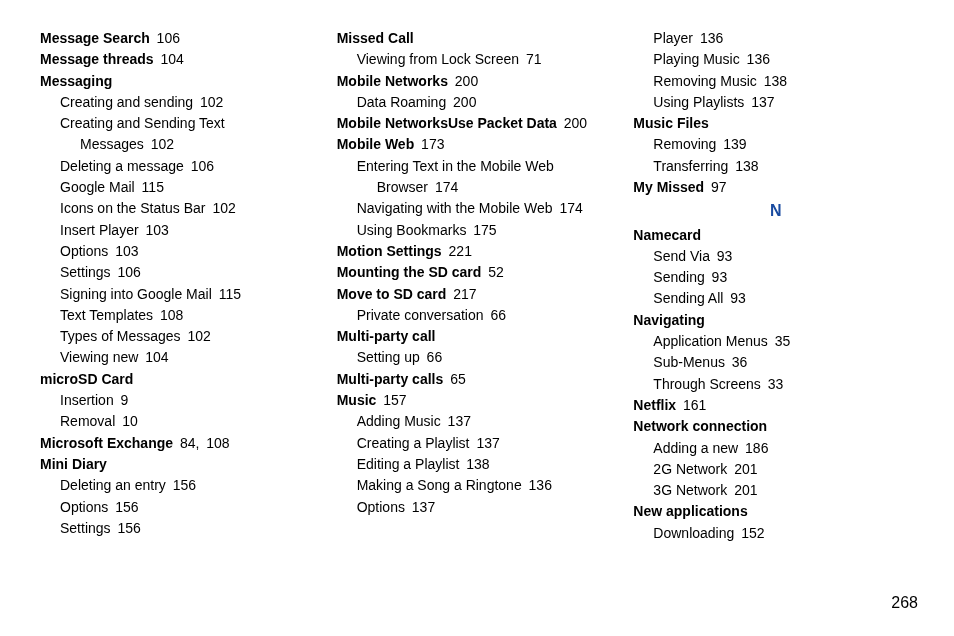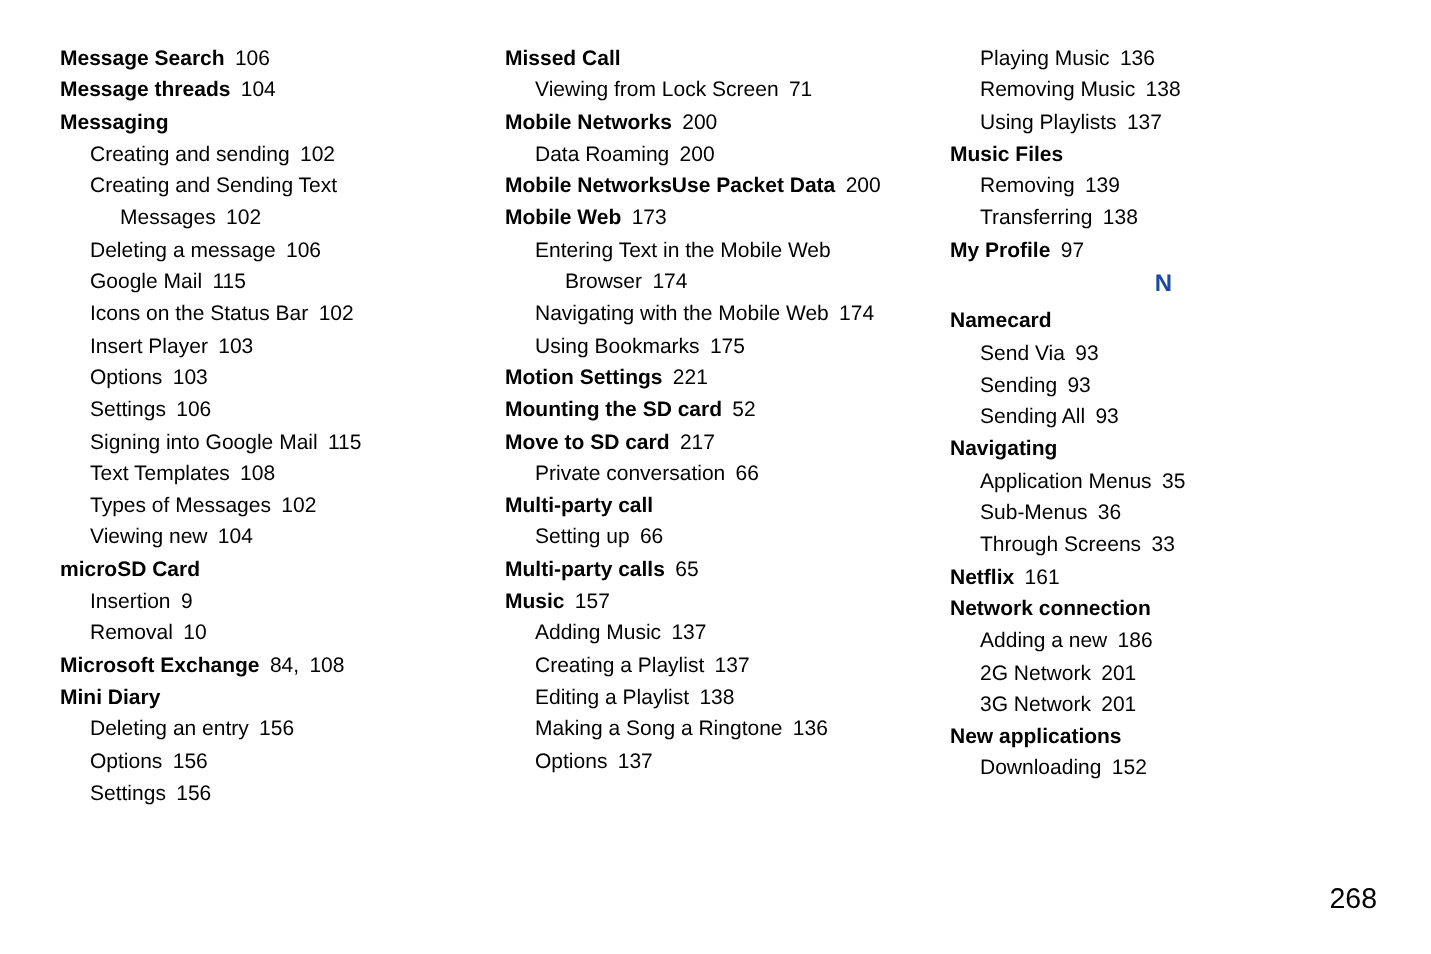--- a/index.html
+++ b/index.html
@@ -41,21 +41,21 @@
       font-weight: bold;
       color: #1a4ba0;
       text-align: center;
       font-size: 16px;
       margin: 2px 0;
     }
     .page-num {
       position: absolute;
       bottom: 22px;
       right: 36px;
-      font-size: 19px;
+      font-size: 16px;
     }
     .comma {
       font-weight: normal;
     }
   </style>
 </head>
 <body>
 
 <div class="columns">
   <div class="col" id="col1">
@@ -103,27 +103,28 @@
       <div class="entry sub"><span>Setting up</span><span class="pg"> 66</span></div>
       <div class="entry "><span class="head">Multi-party calls</span><span class="pg"> 65</span></div>
       <div class="entry "><span class="head">Music</span><span class="pg"> 157</span></div>
       <div class="entry sub"><span>Adding Music</span><span class="pg"> 137</span></div>
       <div class="entry sub"><span>Creating a Playlist</span><span class="pg"> 137</span></div>
       <div class="entry sub"><span>Editing a Playlist</span><span class="pg"> 138</span></div>
       <div class="entry sub"><span>Making a Song a Ringtone</span><span class="pg"> 136</span></div>
       <div class="entry sub"><span>Options</span><span class="pg"> 137</span></div>
     </div>
   <div class="col" id="col3">
+      <div class="entry sub"><span>Player</span><span class="pg"> 136</span></div>
       <div class="entry sub"><span>Playing Music</span><span class="pg"> 136</span></div>
       <div class="entry sub"><span>Removing Music</span><span class="pg"> 138</span></div>
       <div class="entry sub"><span>Using Playlists</span><span class="pg"> 137</span></div>
       <div class="entry "><span class="head">Music Files</span></div>
       <div class="entry sub"><span>Removing</span><span class="pg"> 139</span></div>
       <div class="entry sub"><span>Transferring</span><span class="pg"> 138</span></div>
-      <div class="entry "><span class="head">My Profile</span><span class="pg"> 97</span></div>
+      <div class="entry "><span class="head">My Missed</span><span class="pg"> 97</span></div>
       <div class="section-letter">N</div>
       <div class="entry "><span class="head">Namecard</span></div>
       <div class="entry sub"><span>Send Via</span><span class="pg"> 93</span></div>
       <div class="entry sub"><span>Sending</span><span class="pg"> 93</span></div>
       <div class="entry sub"><span>Sending All</span><span class="pg"> 93</span></div>
       <div class="entry "><span class="head">Navigating</span></div>
       <div class="entry sub"><span>Application Menus</span><span class="pg"> 35</span></div>
       <div class="entry sub"><span>Sub-Menus</span><span class="pg"> 36</span></div>
       <div class="entry sub"><span>Through Screens</span><span class="pg"> 33</span></div>
       <div class="entry "><span class="head">Netflix</span><span class="pg"> 161</span></div>

